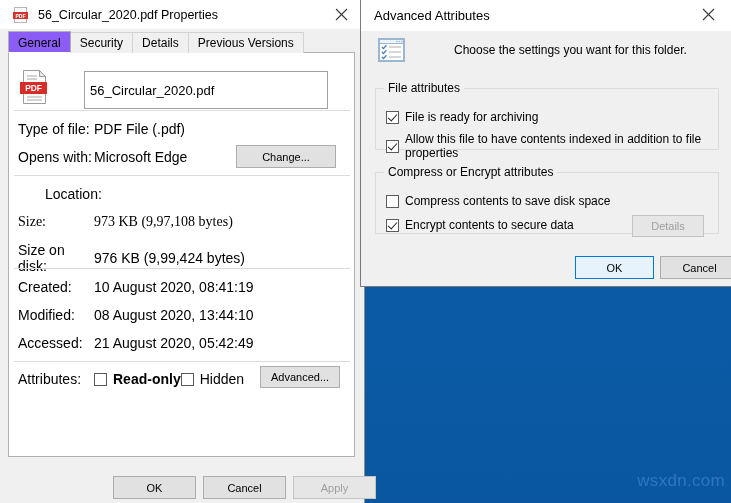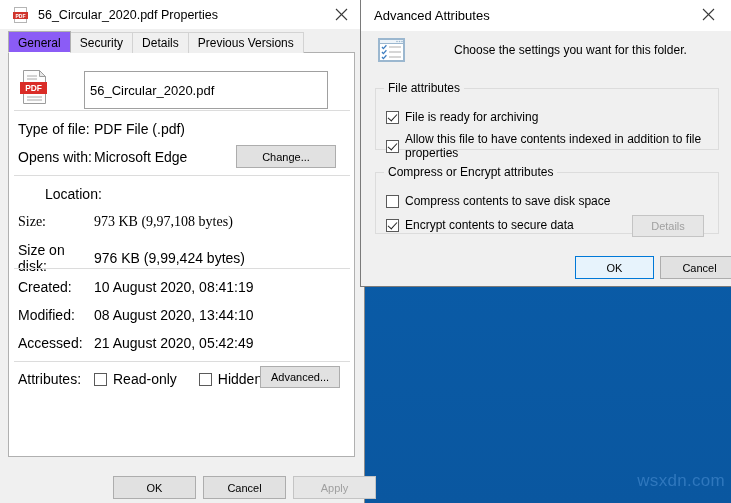--- a/index.html
+++ b/index.html
@@ -419,21 +419,21 @@
 
   <div class="row" style="left:18px; top:335px;">
     <span class="lbl">Accessed:</span>
     <span class="val">21 August 2020, 05:42:49</span>
   </div>
 
   <hr class="sep" style="top:361px;">
 
   <div class="row" style="left:18px; top:371px;">
     <span class="lbl">Attributes:</span>
-    <span class="cbx-row" style="margin-right:22px;">
+    <span class="cbx-row" style="font-weight:bold;">
       <span class="cbx"></span>
       <span>Read-only</span>
     </span>
     <span class="cbx-row">
       <span class="cbx"></span>
       <span>Hidden</span>
     </span>
   </div>
 
   <div class="btn" id="btn-advanced">

